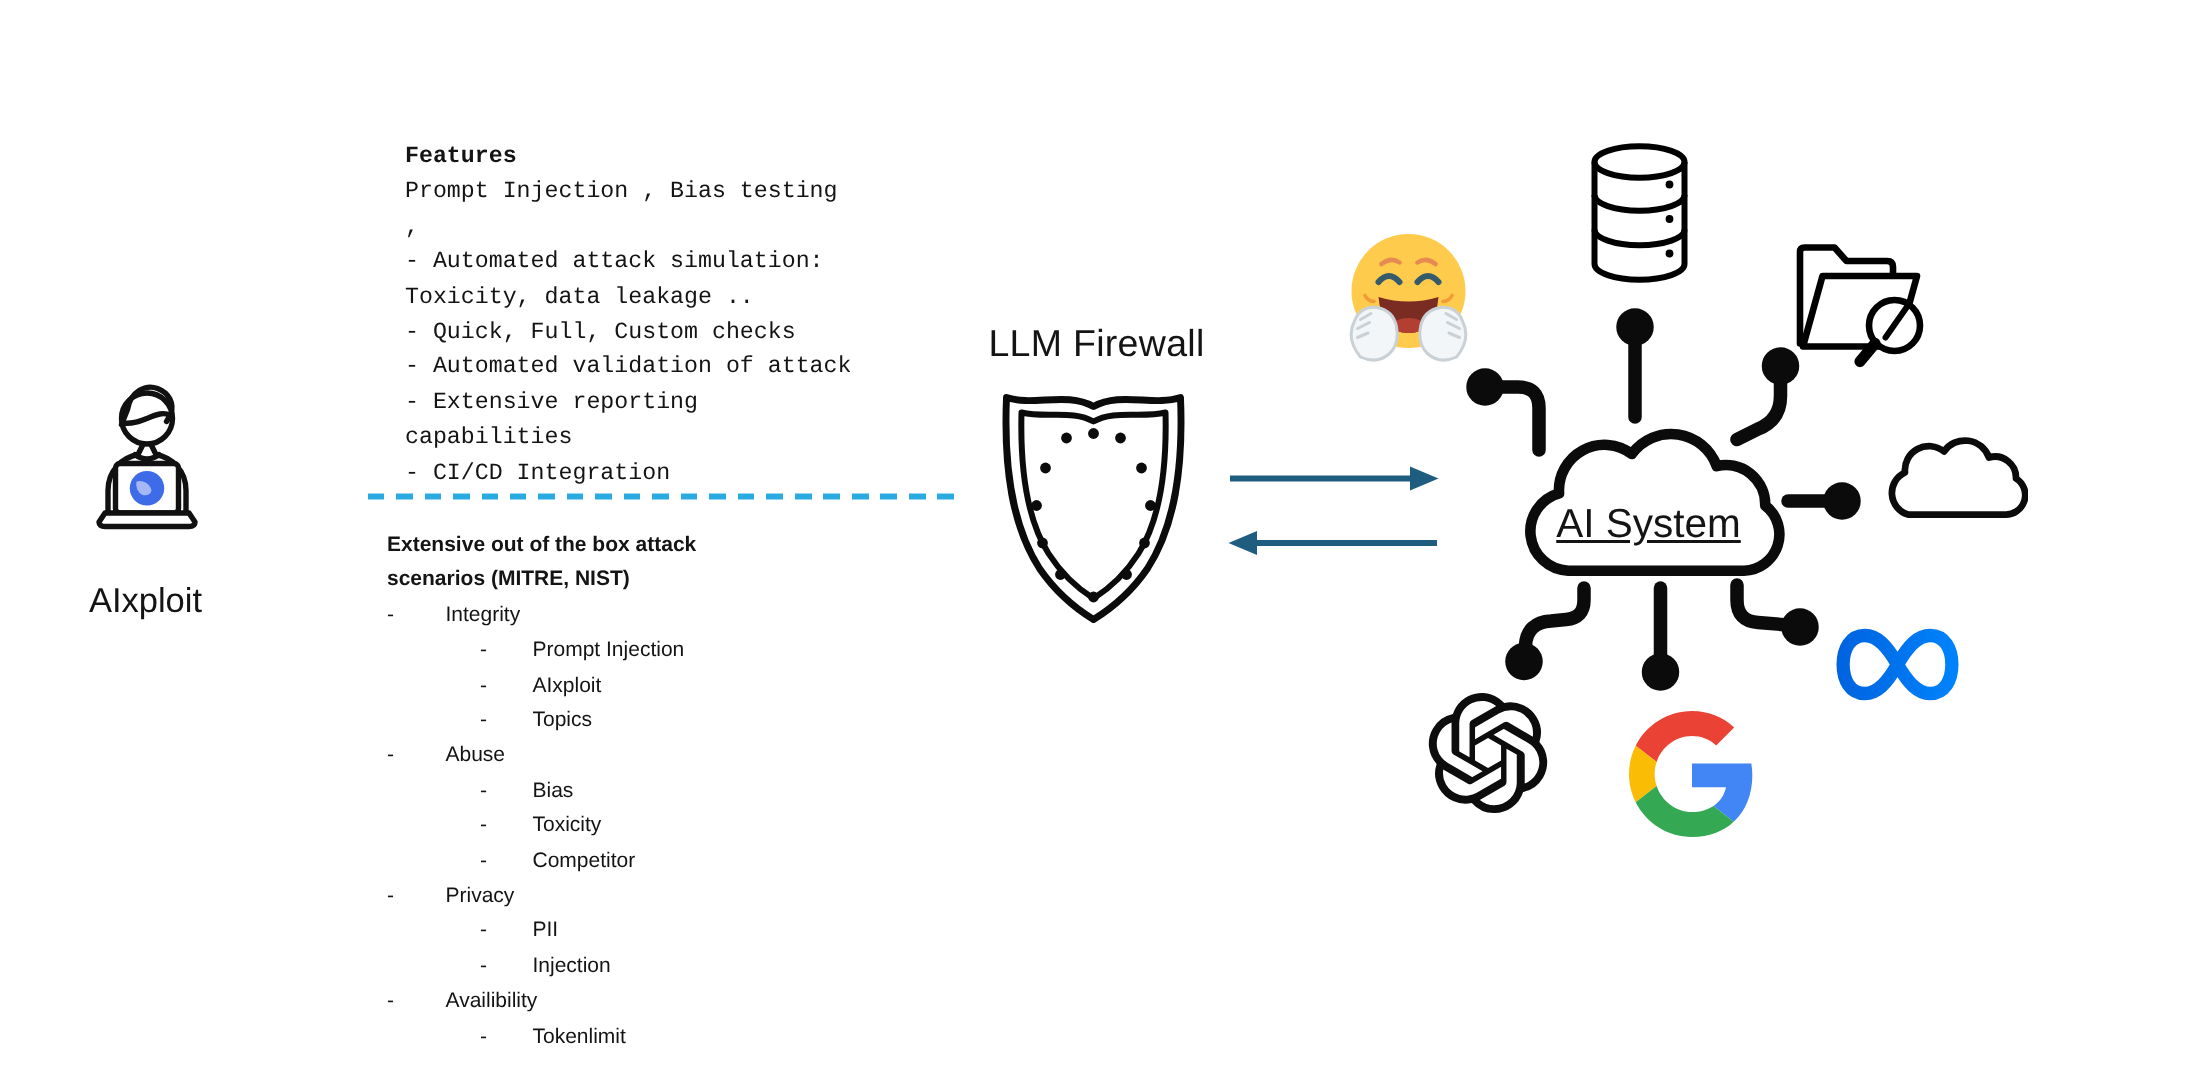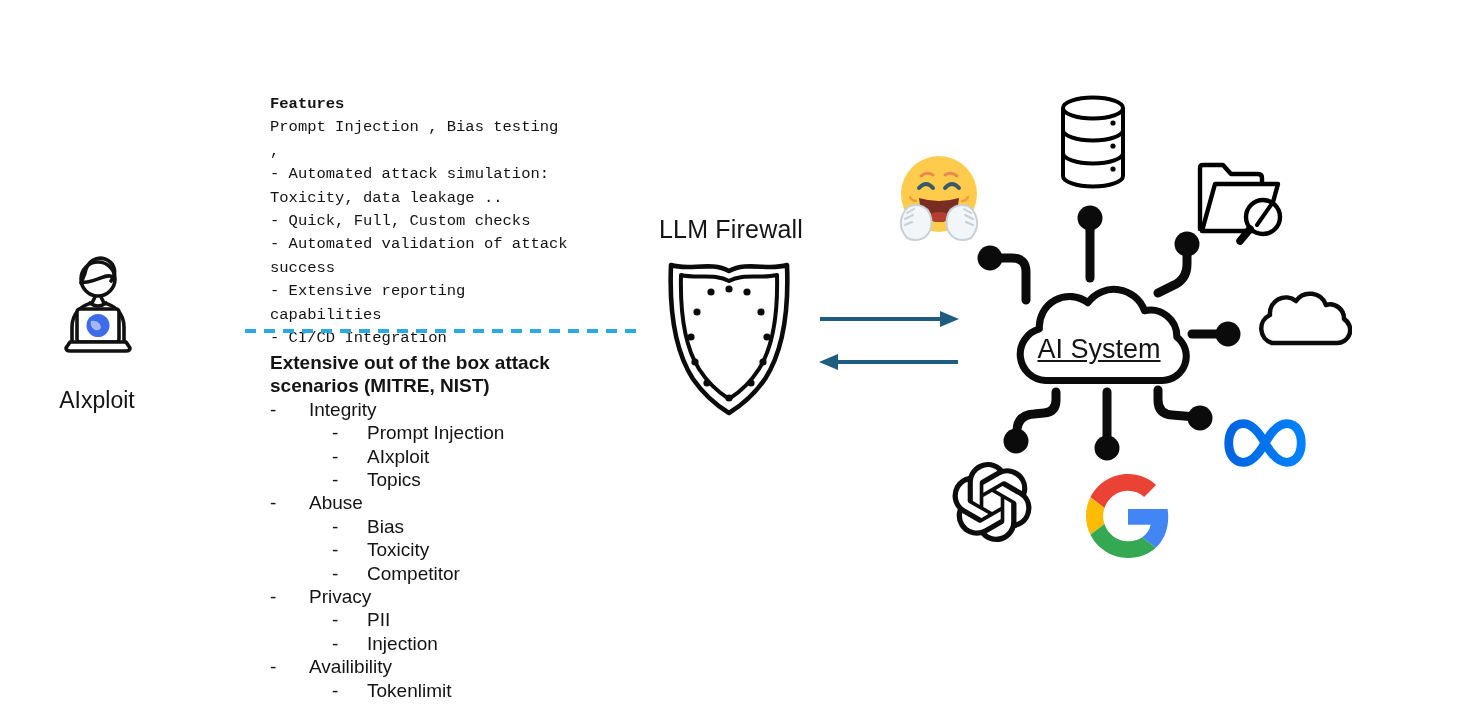--- a/index.html
+++ b/index.html
@@ -6,21 +6,21 @@
   #canvas{
     position:relative;width:1464px;height:725px;background:#ffffff;overflow:hidden;
     font-family:"Liberation Sans",sans-serif;color:#141414;
   }
   .abs{position:absolute;}
   svg{display:block;}
 
   
   .features{left:270px;top:93px;width:300px;font-size:15.5px;line-height:23.4px;font-family:Liberation Mono, monospace;}
   .features .t{font-weight:700;}
-  .scenarios{left:270px;top:351px;width:330px;font-size:19px;line-height:23.4px;}
+  .scenarios{left:258px;top:351px;width:330px;font-size:14px;line-height:23.4px;}
   .scenarios .t{font-weight:700;}
   .row{display:flex;}
   .row.l1 .dash{width:39px;flex:none;}
   .row.l2{margin-left:62px;}
   .row.l2 .dash{width:35px;flex:none;}
 
   .firewall-title{left:645px;top:215px;width:172px;text-align:center;
     font-size:25px;font-weight:500;letter-spacing:.2px;}
   .attacker-label{left:22px;top:387px;width:150px;text-align:center;
     font-size:23px;font-weight:500;}
@@ -77,21 +77,20 @@
   </div>
   <div class="abs attacker-label">AIxploit</div>
 
   <div class="abs features">
     <div class="t">Features</div>
     <div>Prompt Injection , Bias testing ,</div>
     <div>- Automated attack simulation:</div>
     <div>Toxicity, data leakage ..</div>
     <div>- Quick, Full, Custom checks</div>
     <div>- Automated validation of attack</div>
-    <div>success</div>
     <div>- Extensive reporting capabilities</div>
     <div>- CI/CD Integration</div>
   </div>
 
   <div class="abs divider"></div>
 
   <div class="abs scenarios">
     <div class="t">Extensive out of the box attack</div>
     <div class="t">scenarios (MITRE, NIST)</div>
 

